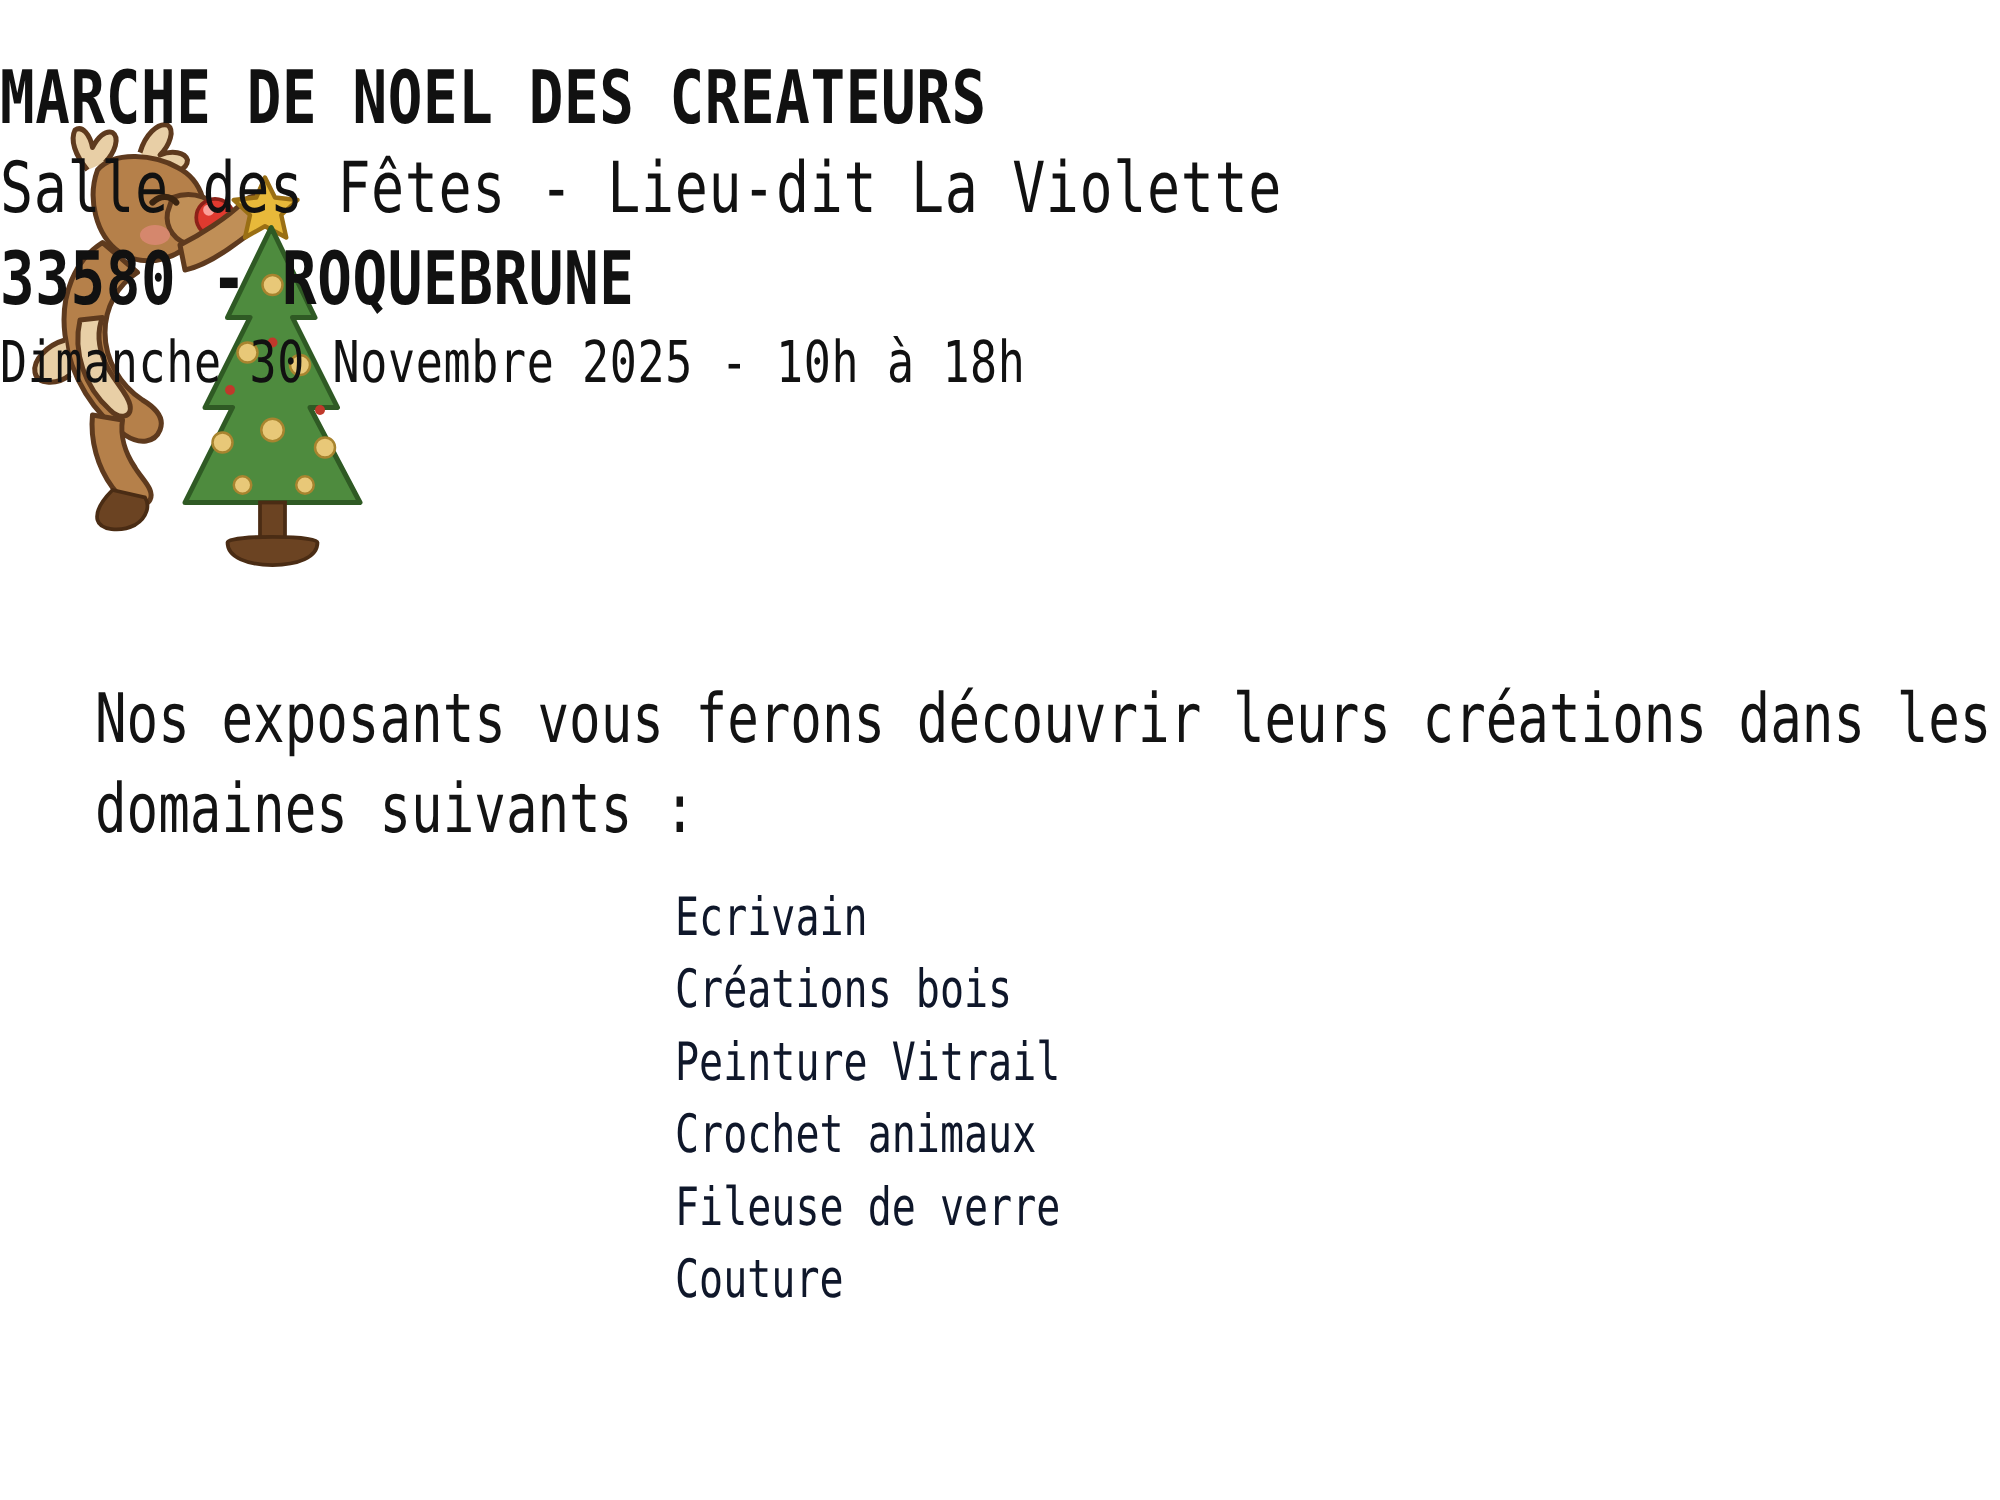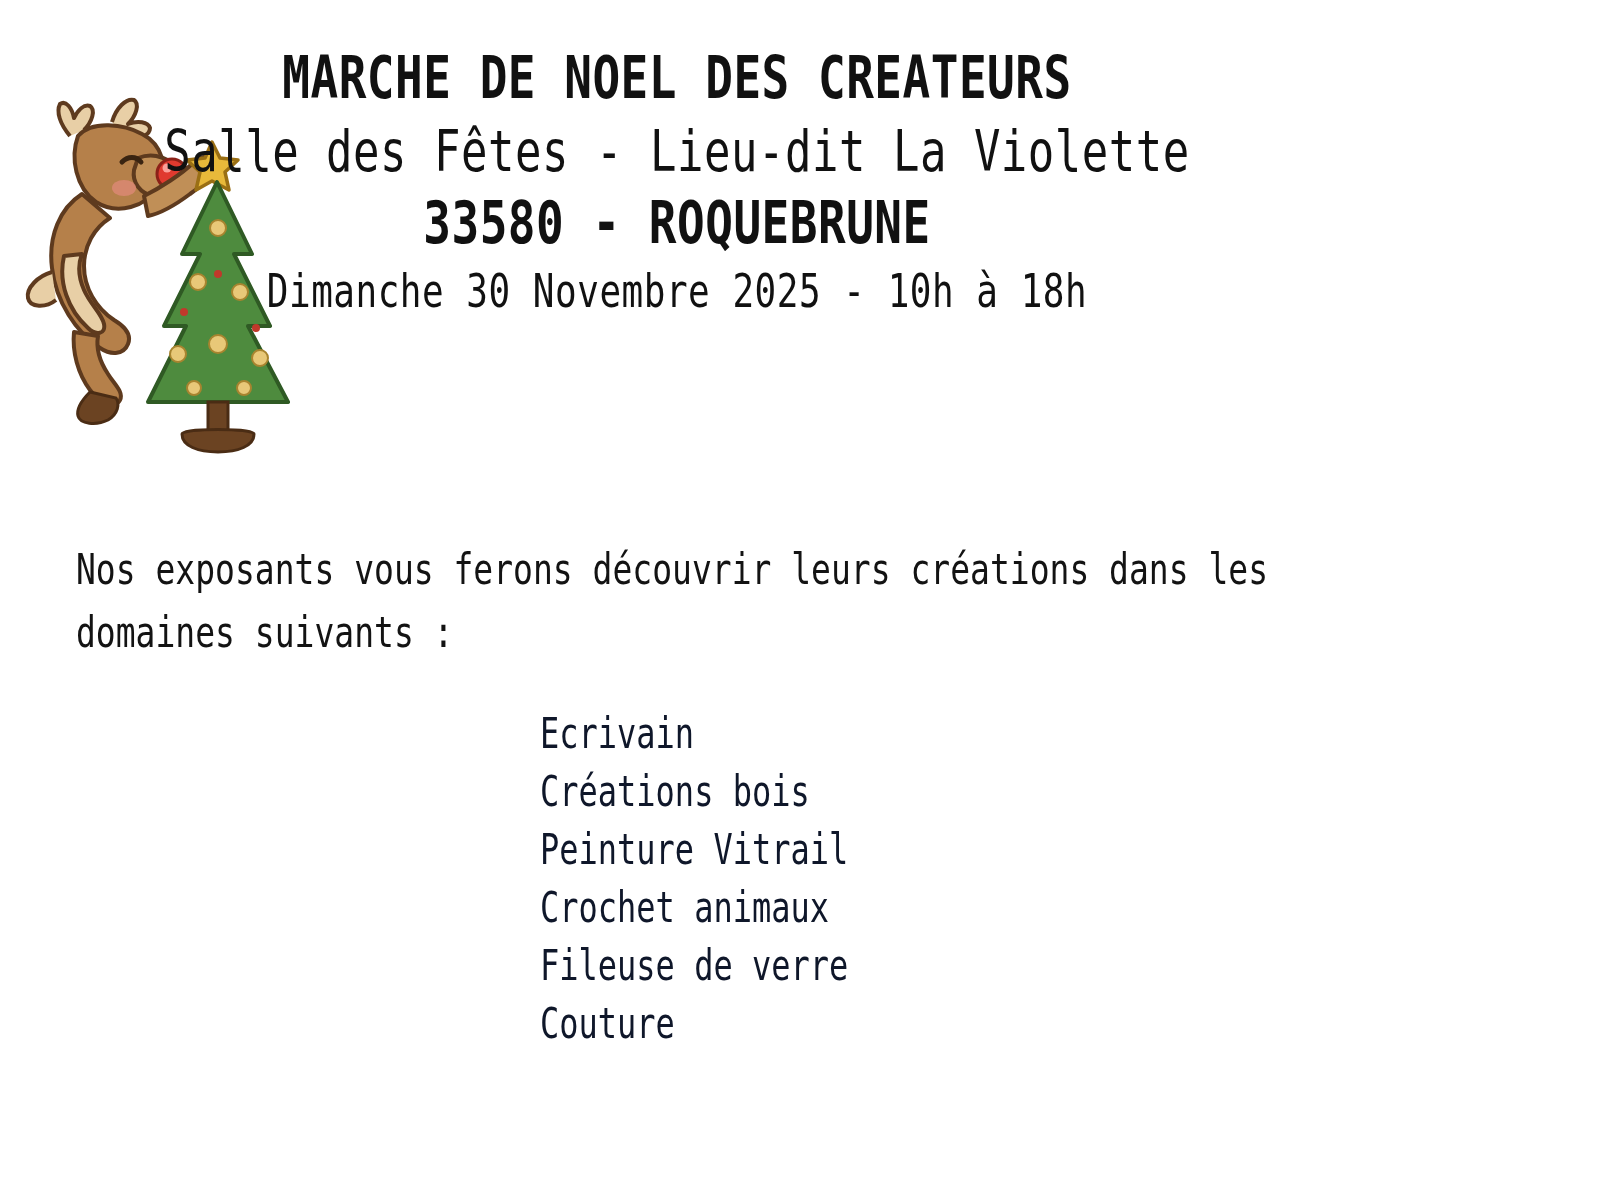--- a/index.html
+++ b/index.html
@@ -22,21 +22,20 @@
     height: 1200px;
     background: #ffffff;
   }
 
   
   .header {
     position: absolute;
     left: 0;
     top: 46px;
     width: 1354px;
-    text-align: center;
   }
 
   .title-line {
     font-family: "DejaVu Sans Mono", monospace;
     font-weight: 700;
     letter-spacing: 0.5px;
     color: #111111;
     line-height: 1.12;
     transform: scaleY(1.28);
     transform-origin: center top;
@@ -70,21 +69,21 @@
     height: 420px;
   }
 
   
   .body-text {
     position: absolute;
     left: 76px;
     top: 548px;
     width: 1320px;
     font-family: "DejaVu Sans Mono", monospace;
-    font-size: 33px;
+    font-size: 42px;
     font-weight: 400;
     line-height: 1.0;
     color: #131313;
   }
   .body-text .bline {
     transform: scaleY(1.3);
     transform-origin: left top;
     margin-bottom: 30px;
     white-space: nowrap;
   }

